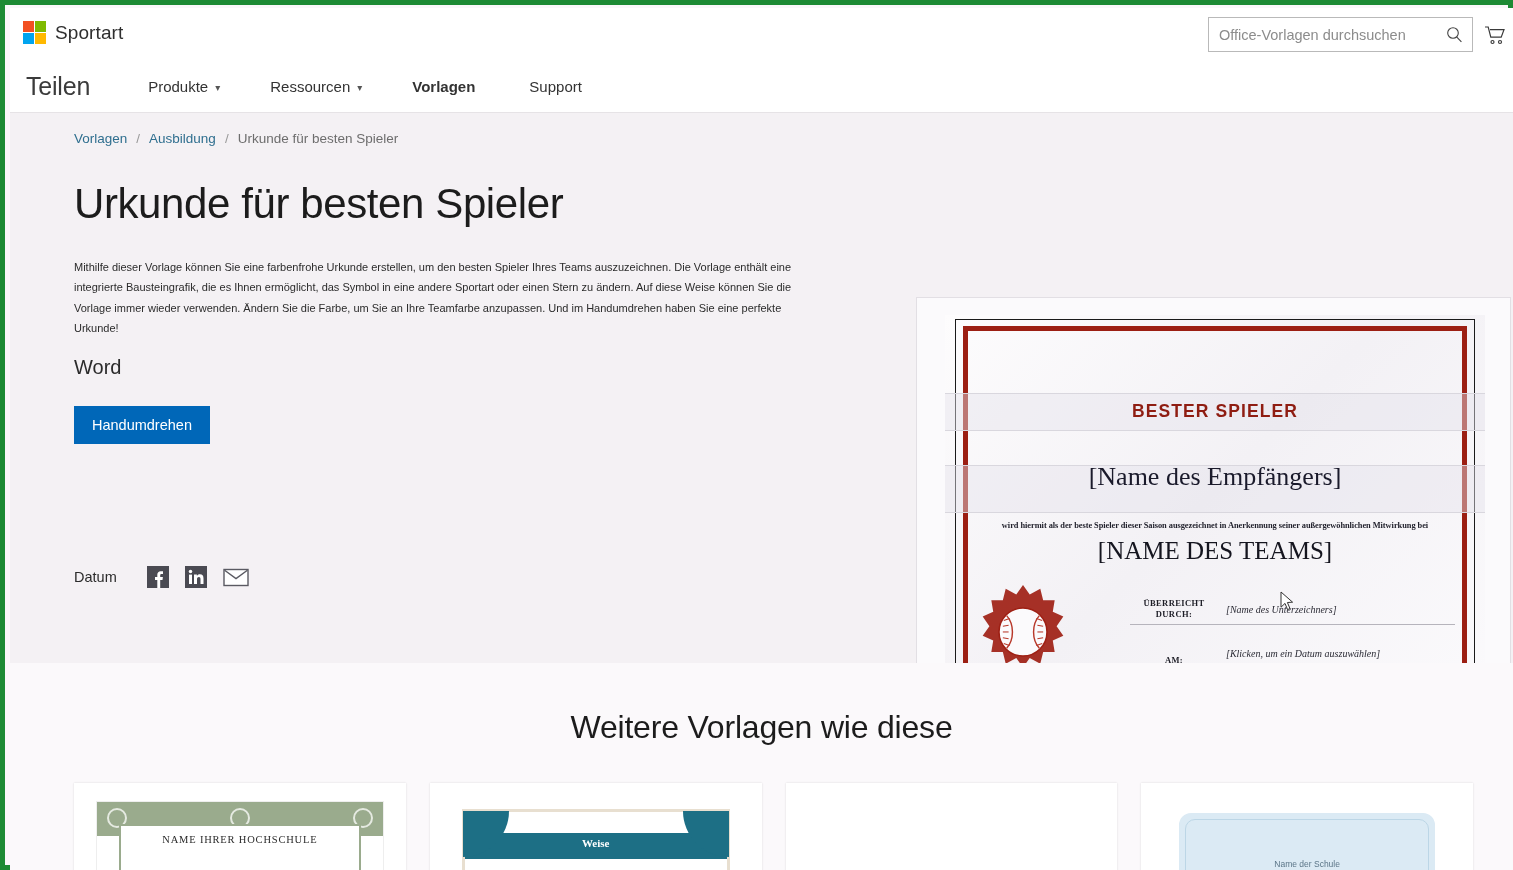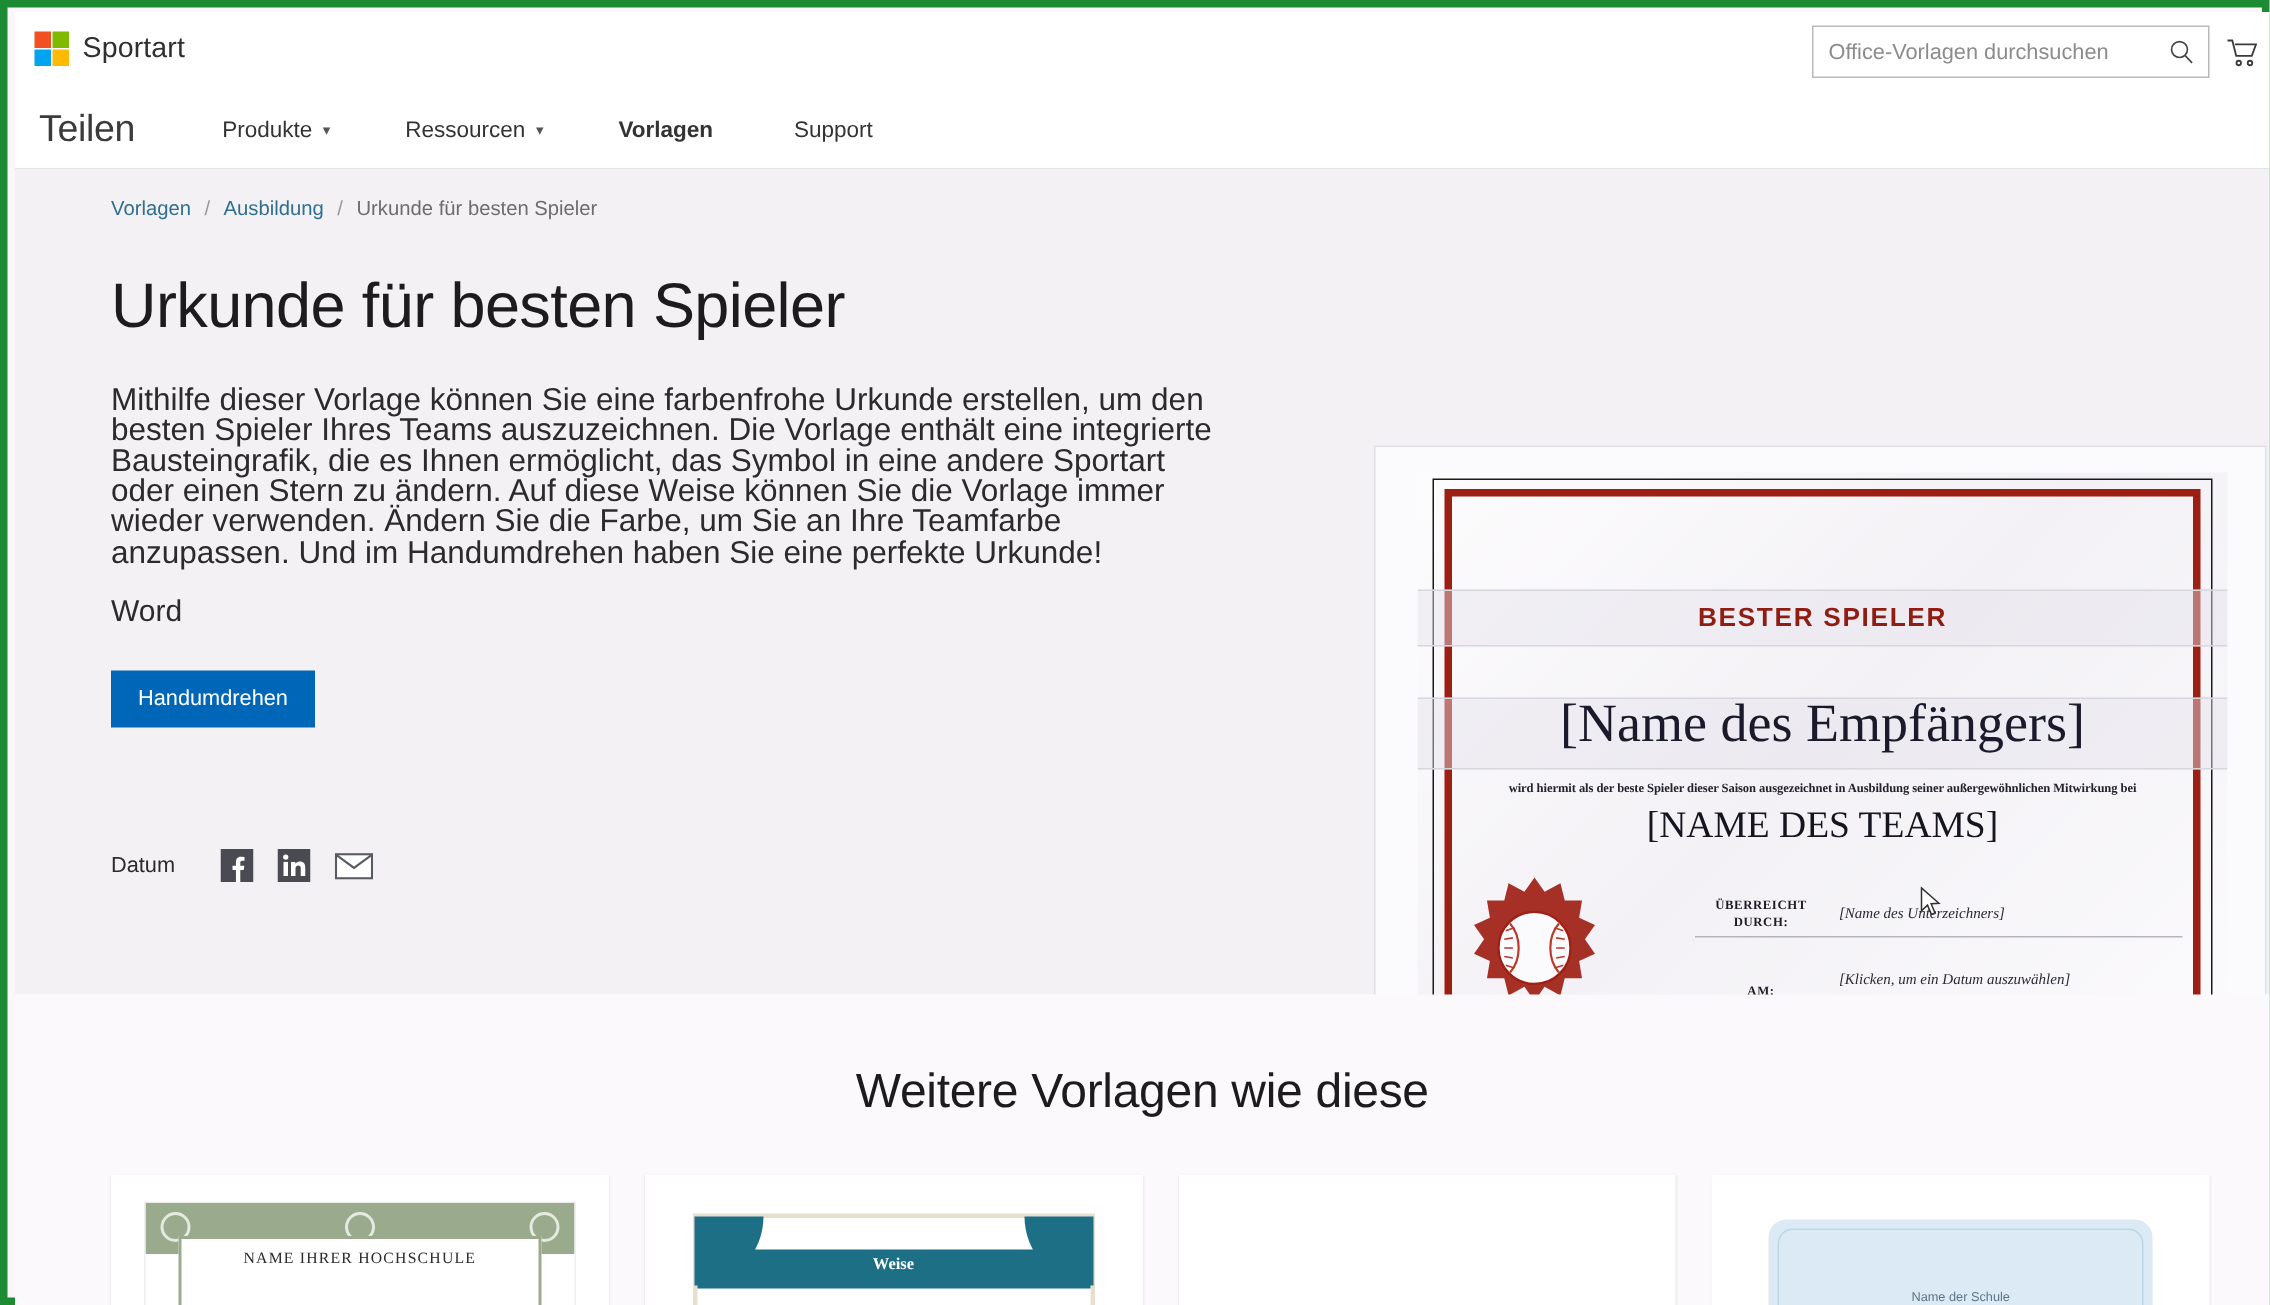--- a/index.html
+++ b/index.html
@@ -121,21 +121,21 @@
 
   .hero-left {
     position: absolute; left: 64px; top: 68px; width: 760px;
   }
   .title {
     font-size: 42px; font-weight: 400; color: #1c1c1c;
     letter-spacing: -.4px; line-height: 1.1;
   }
   .desc {
     margin-top: 30px;
-    font-size: 21px; line-height: 20.3px; color: #2b2b2b;
+    font-size: 11px; line-height: 20.3px; color: #2b2b2b;
     width: 740px;
   }
   .apptype {
     margin-top: 18px; font-size: 20px; color: #2b2b2b;
   }
   .dl-btn {
     margin-top: 27px;
     display: inline-block;
     background: #0067b8; color: #fff;
     border: none; cursor: pointer;
@@ -182,21 +182,21 @@
   .cert-kicker {
     position: absolute; left: 0; right: 0; top: 86px;
     text-align: center;
     font-size: 17.5px; font-weight: 700; color: #8f1d12;
     letter-spacing: 1.1px;
     font-family: "Liberation Sans", sans-serif;
   }
   .cert-name {
     position: absolute; left: 0; right: 0; top: 146px;
     text-align: center;
-    font-size: 36px; color: #1a1a2b;
+    font-size: 26px; color: #1a1a2b;
     font-family: "Liberation Serif", serif;
     line-height: 1.2;
   }
   .cert-fine {
     position: absolute; left: 36px; right: 36px; top: 206px;
     text-align: center;
     font-size: 8.4px; color: #23232e; font-weight: 700;
     font-family: "Liberation Serif", serif;
     letter-spacing: -.05px;
     white-space: nowrap;
@@ -397,21 +397,21 @@
     <div class="cert-outer">
       <div class="cert">
         <div class="cert-dark-frame"></div>
         <div class="cert-red-frame"></div>
 
         <div class="band band-top"></div>
         <div class="band band-name"></div>
 
         <div class="cert-kicker">BESTER SPIELER</div>
         <div class="cert-name">[Name des Empfängers]</div>
-        <div class="cert-fine">wird hiermit als der beste Spieler dieser Saison ausgezeichnet in Ausbildung seiner außergewöhnlichen Mitwirkung bei</div>
+        <div class="cert-fine">wird hiermit als der beste Spieler dieser Saison ausgezeichnet in Anerkennung seiner außergewöhnlichen Mitwirkung bei</div>
         <div class="cert-team">[NAME DES TEAMS]</div>
 
         <svg class="seal" viewBox="0 0 100 100">
           <g fill="#9e1f13" opacity=".92">
             <path d="M50 2 57 12l11-6 3 12 12 0-2 12 11 5-7 10 7 10-11 5 2 12-12 0-3 12-11-6-7 10-7-10-11 6-3-12-12 0 2-12-11-5 7-10-7-10 11-5-2-12 12 0 3-12 11 6z"></path>
           </g>
           <circle cx="50" cy="51" r="25" fill="#fbfafc" stroke="#9e1f13" stroke-width="1.6"></circle>
           <path d="M33 34c8 9 8 25 0 34" fill="none" stroke="#b8382a" stroke-width="1.5"></path>
           <path d="M67 34c-8 9-8 25 0 34" fill="none" stroke="#b8382a" stroke-width="1.5"></path>
           <g stroke="#b8382a" stroke-width="1.1">

